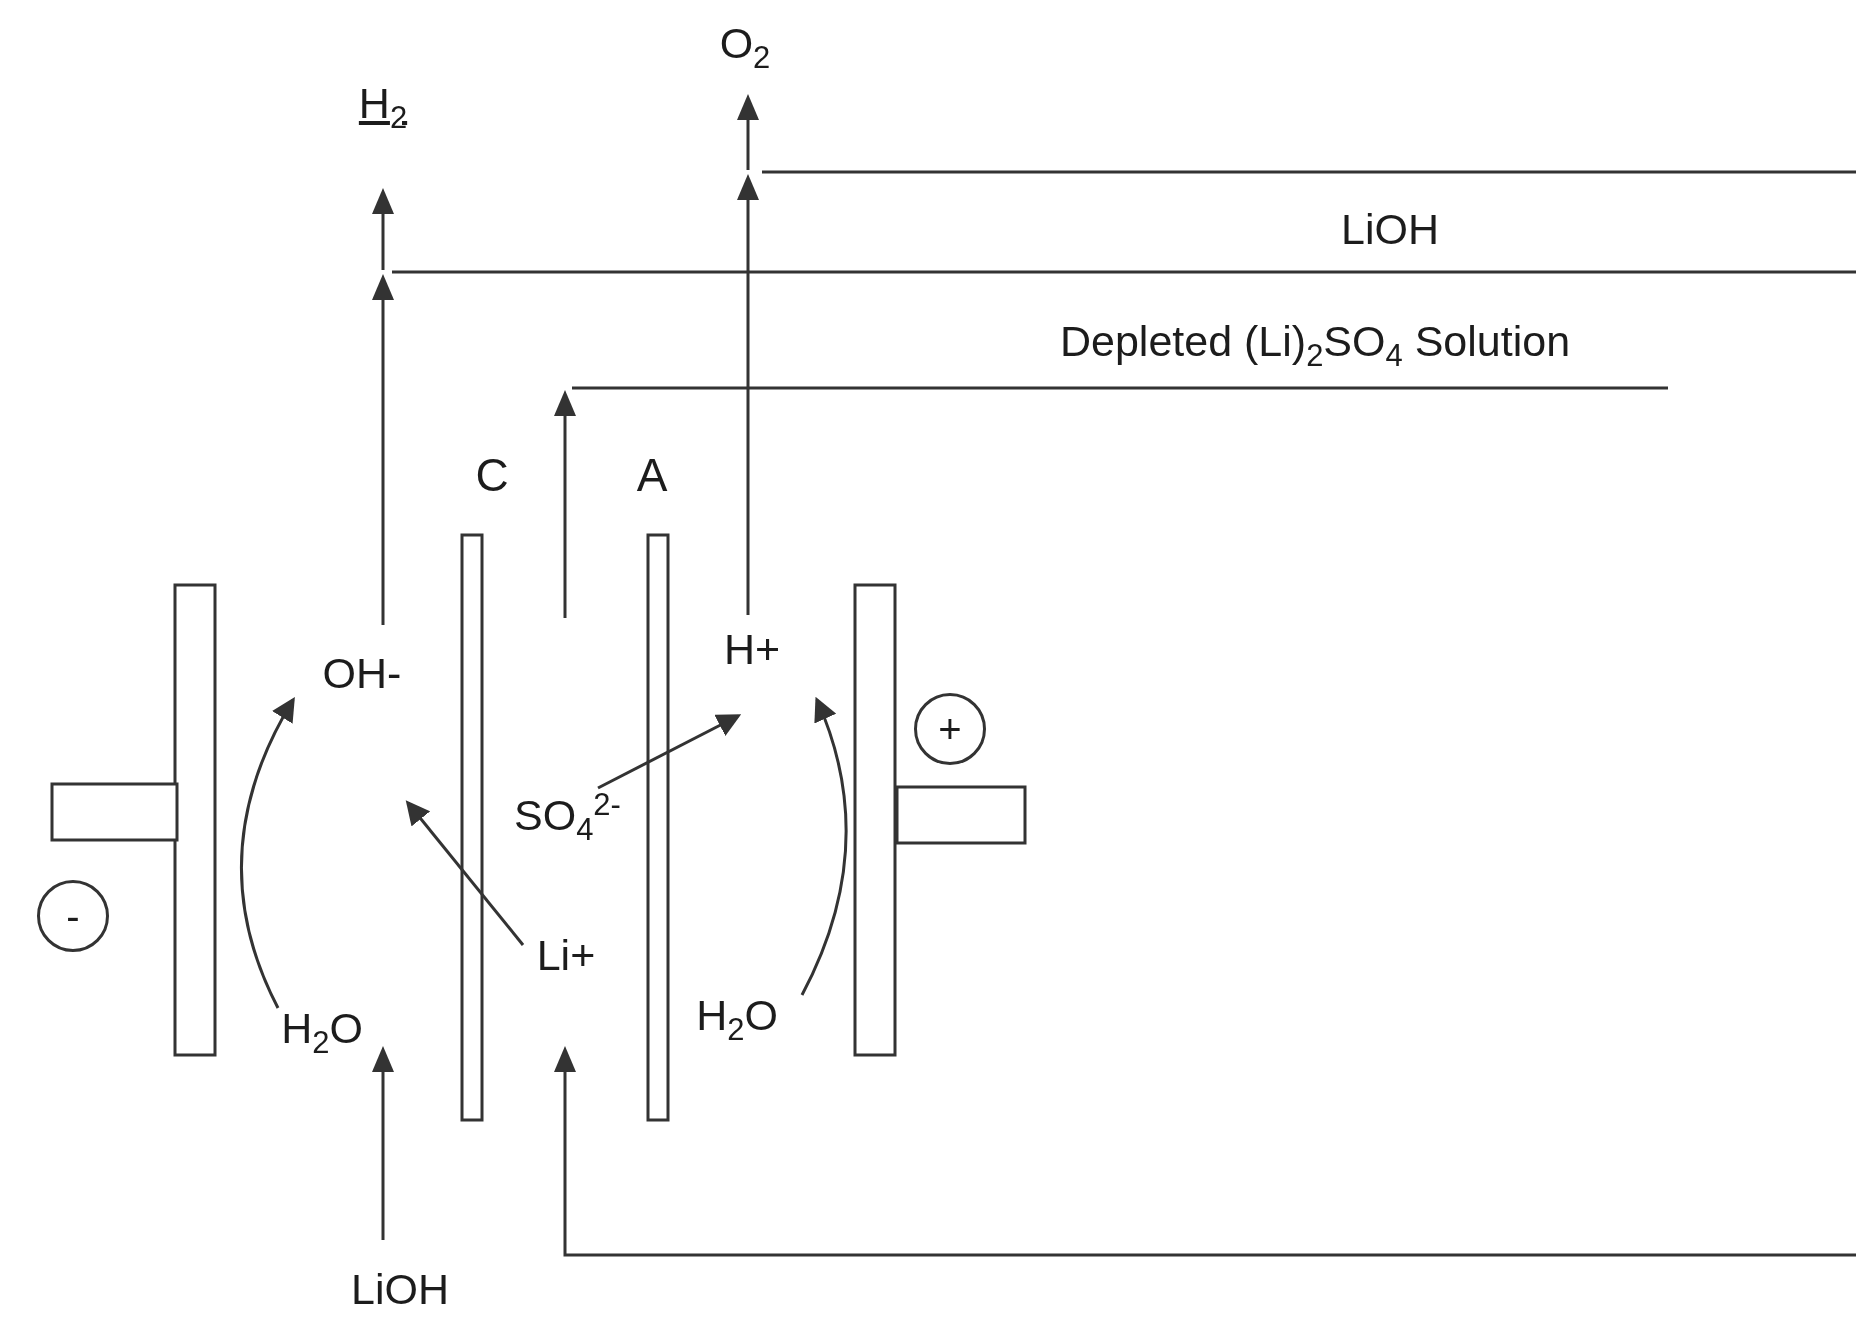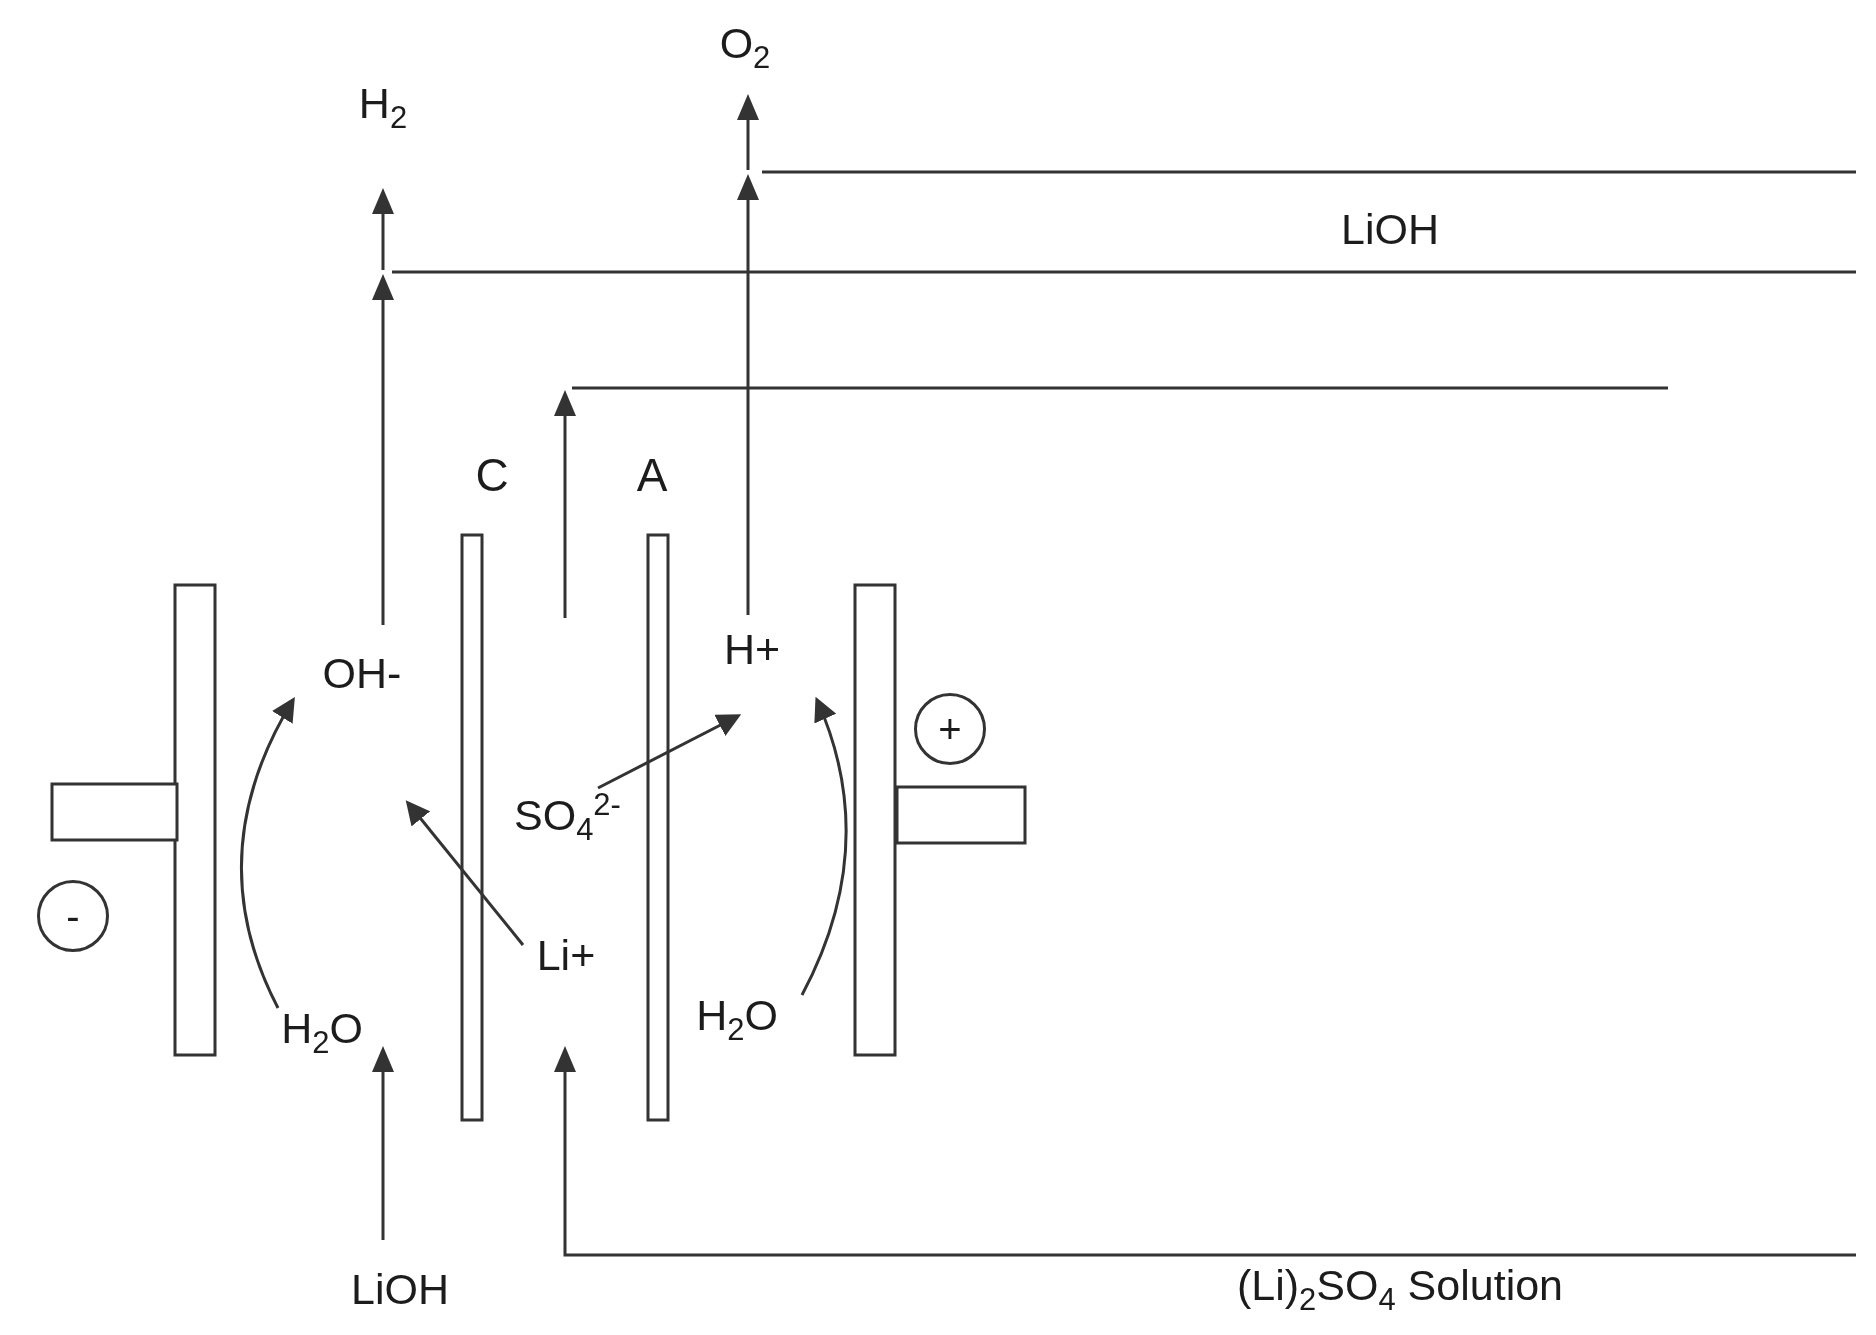--- a/index.html
+++ b/index.html
@@ -63,34 +63,34 @@
     <line class="stroke" x1="383" y1="1240" x2="383" y2="1072"></line>
     <polygon class="head" points="383,1046 372,1072 394,1072"></polygon>
 
     <line class="stroke" x1="523" y1="945" x2="408" y2="803" marker-end="url(#ah)"></line>
     <line class="stroke" x1="598" y1="788" x2="738" y2="716" marker-end="url(#ah)"></line>
 
     <path class="stroke" d="M278 1008 Q198 855 293 700" marker-end="url(#ah)"></path>
     <path class="stroke" d="M802 995 Q882 845 817 700" marker-end="url(#ah)"></path>
   </svg>
 
-  <div class="lbl center" style="left:383px; top:80px;"><span>H</span><sub>2</sub></div>
+  <div class="lbl center" style="left:383px; top:80px;text-decoration:underline;"><span>H</span><sub>2</sub></div>
   <div class="lbl center" style="left:745px; top:20px;"><span>O</span><sub>2</sub></div>
 
   <div class="lbl center" style="left:1390px; top:206px;">LiOH</div>
+  <div class="lbl center" style="left:1315px; top:318px;"><span>Depleted (Li)</span><sub>2</sub><span>SO</span><sub>4</sub><span> Solution</span></div>
 
   <div class="lbl big center" style="left:492px; top:450px;">C</div>
   <div class="lbl big center" style="left:652px; top:450px;">A</div>
 
   <div class="lbl center" style="left:362px; top:650px;">OH-</div>
   <div class="lbl center" style="left:752px; top:626px;">H+</div>
   <div class="lbl" style="left:498px; top:788px;margin-left:16px;"><span>SO</span><sub>4</sub><sup>2-</sup></div>
   <div class="lbl center" style="left:566px; top:932px;">Li+</div>
   <div class="lbl center" style="left:322px; top:1005px;"><span>H</span><sub>2</sub><span>O</span></div>
   <div class="lbl center" style="left:737px; top:992px;"><span>H</span><sub>2</sub><span>O</span></div>
 
   <div class="lbl center" style="left:400px; top:1266px;">LiOH</div>
-  <div class="lbl center" style="left:1400px; top:1262px;"><span>(Li)</span><sub>2</sub><span>SO</span><sub>4</sub><span> Solution</span></div>
 
   <div class="terminal" style="left:37px; top:880px;">-</div>
   <div class="terminal" style="left:914px; top:693px;">+</div>
 
 </div>
 
 </body></html>

